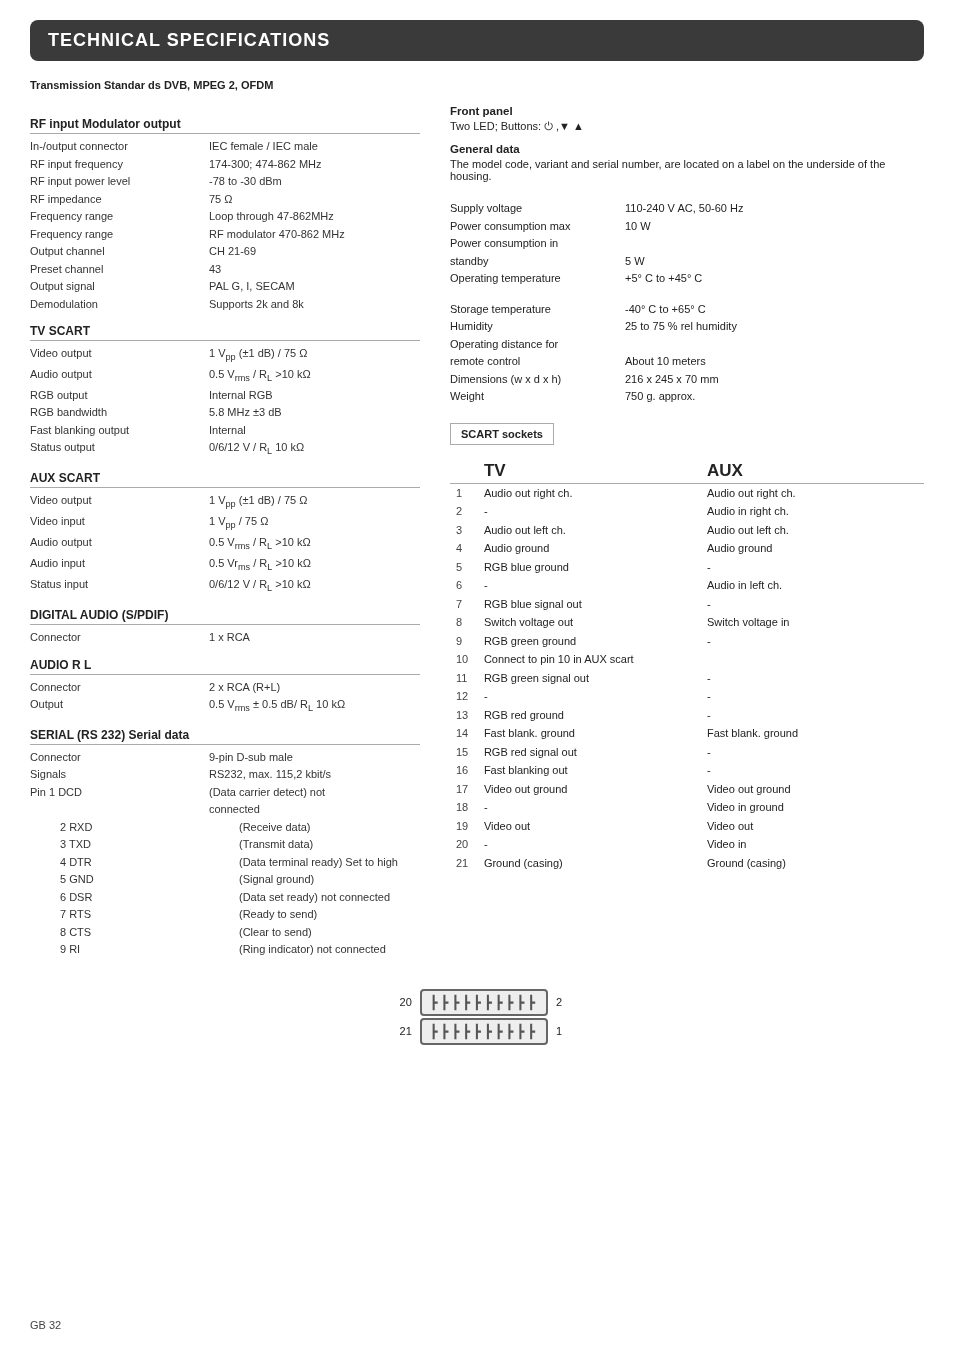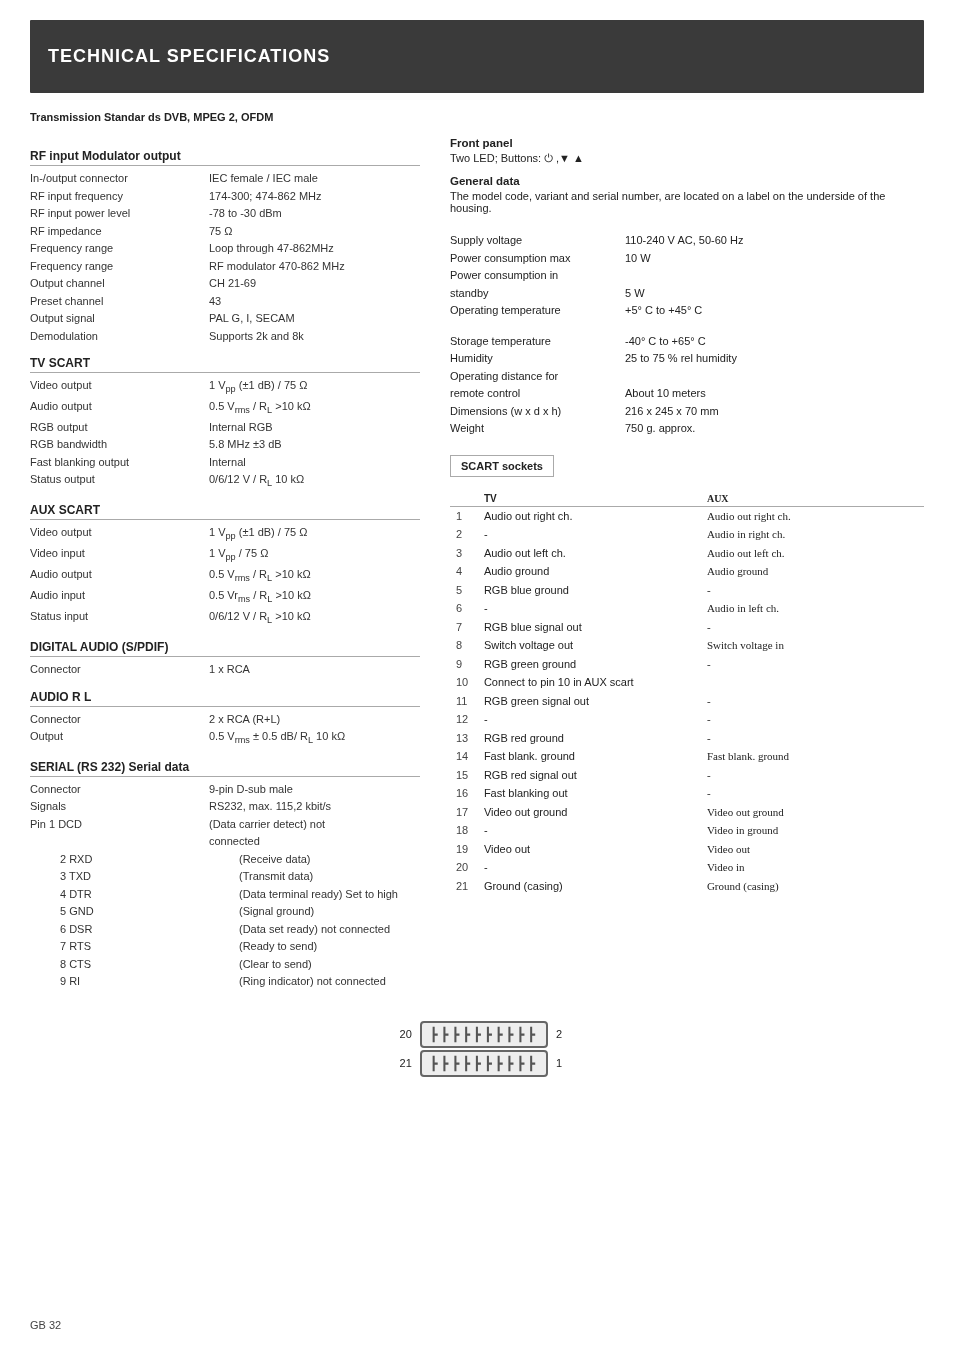--- a/index.html
+++ b/index.html
@@ -8,26 +8,26 @@
       font-size: 11px;
       background: #fff;
       color: #222;
       width: 954px;
       min-height: 1351px;
       padding: 20px 30px;
     }
     .header-bar {
       background: #3a3a3a;
       color: #fff;
-      padding: 26px 18px;
+      padding: 10px 18px;
       font-size: 18px;
       font-weight: bold;
       letter-spacing: 1px;
       margin-bottom: 18px;
-      border-radius: 1px;
+      border-radius: 8px;
     }
     .transmission-line {
       font-weight: bold;
       font-size: 11px;
       margin-bottom: 14px;
     }
     .two-col {
       display: flex;
       gap: 30px;
     }
@@ -89,39 +89,38 @@
       width: 100%;
     }
     .scart-table {
       width: 100%;
       border-collapse: collapse;
     }
     .scart-table th {
       font-weight: bold;
       text-align: left;
       padding: 2px 6px;
-      font-size: 10px;
+      font-size: 17px;
       border-bottom: 1px solid #aaa;
     }
     .scart-table td {
       padding: 1px 6px;
       font-size: 11px;
       line-height: 1.5;
       vertical-align: top;
     }
     .scart-table .num-col {
       width: 25px;
       color: #444;
     }
     .scart-table .tv-col {
       width: 200px;
     }
     .scart-table .aux-col {
       width: 200px;
-      font-family: Liberation Serif, serif;
     }
     .connector-diagram {
       margin-top: 30px;
       text-align: center;
     }
     .page-num {
       position: absolute;
       bottom: 20px;
       left: 30px;
       font-size: 11px;

